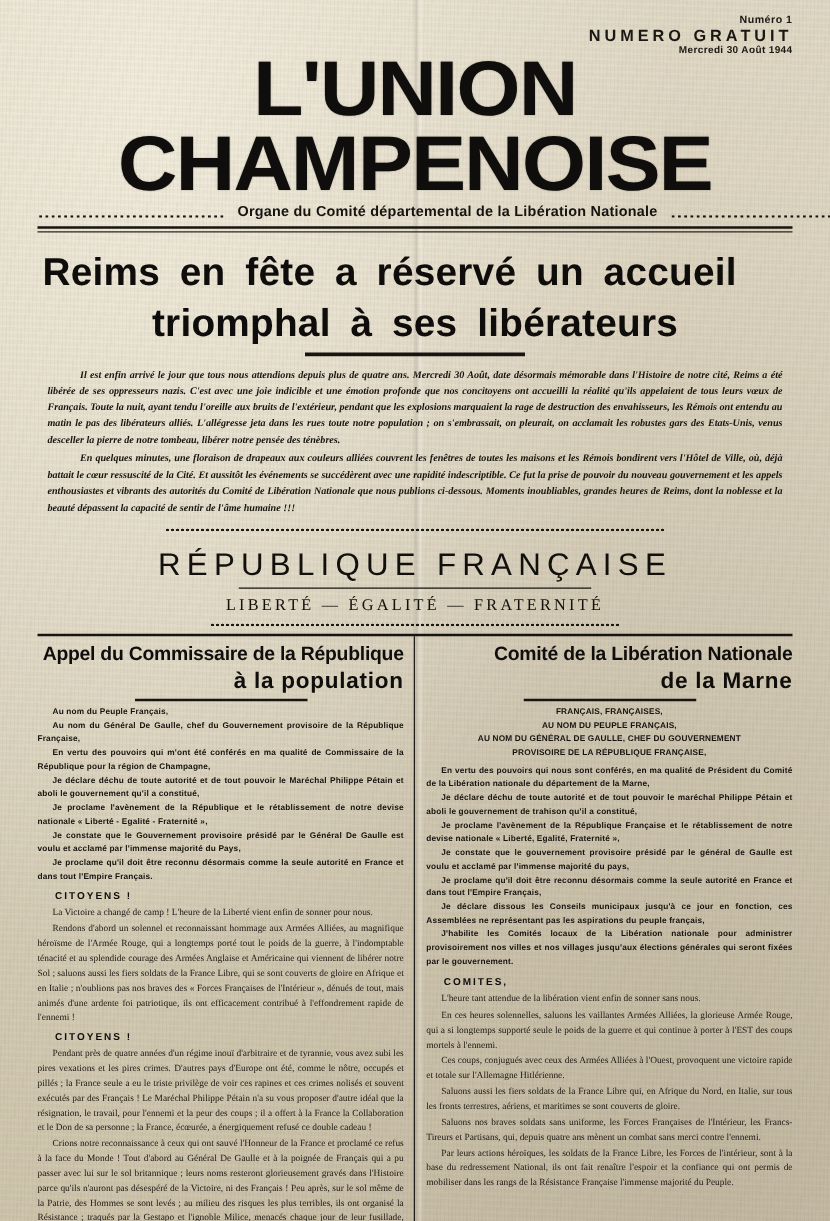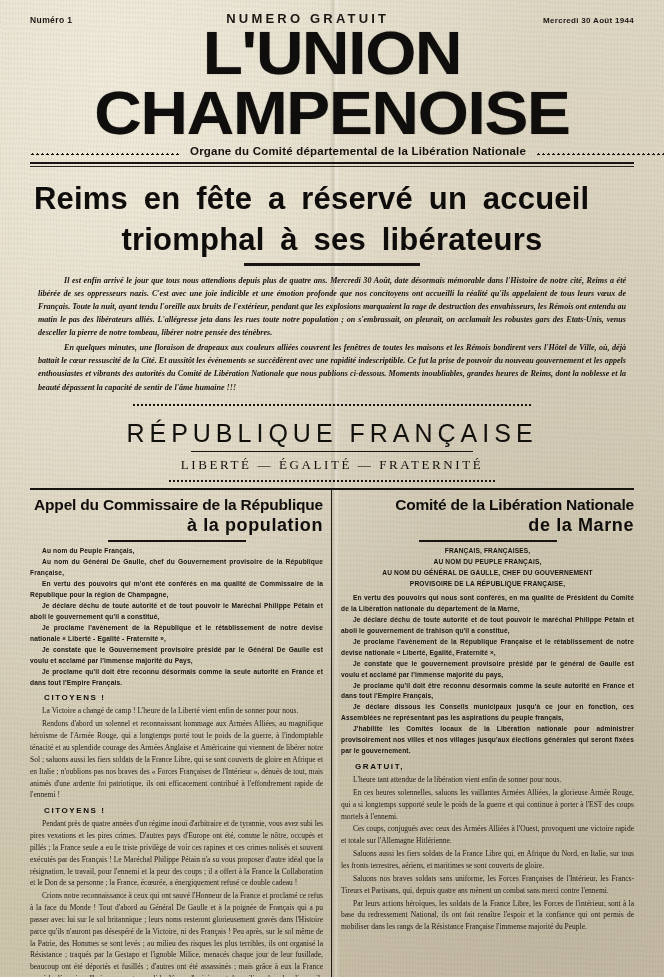--- a/index.html
+++ b/index.html
@@ -31,22 +31,23 @@
   
   #page:after{
     content:"";position:absolute;top:0;bottom:0;left:330px;width:9px;
     background:linear-gradient(90deg,rgba(255,255,255,0),rgba(160,150,130,.30),rgba(255,255,255,.28),rgba(255,255,255,0));
     pointer-events:none;
   }
 
   
   .mast-top{
     position:relative;z-index:2;
-    display:flex;align-items:flex-end;justify-content:space-between;
+    display:flex;align-items:flex-end;
     padding:10px 14px 0 14px;
+    flex-direction:column;
   }
   .mast-top span{font-family:"Liberation Sans",sans-serif;}
   .issue{font-size:8.5px;font-weight:bold;letter-spacing:.4px;color:#1b1814;white-space:nowrap;}
   .freelabel{
     font-size:13px;font-weight:bold;letter-spacing:3.2px;color:#1b1814;
     transform:translateY(1px);
   }
   .issuedate{font-size:8px;font-weight:bold;letter-spacing:.3px;color:#1b1814;white-space:nowrap;}
 
   .title{
@@ -267,23 +268,23 @@
       <div class="blk just" style="margin-top:3px">
         <p>En vertu des pouvoirs qui nous sont conférés, en ma qualité de Président du Comité de la Libération nationale du département de la Marne,</p>
         <p>Je déclare déchu de toute autorité et de tout pouvoir le maréchal Philippe Pétain et aboli le gouvernement de trahison qu'il a constitué,</p>
         <p>Je proclame l'avènement de la République Française et le rétablissement de notre devise nationale « Liberté, Egalité, Fraternité »,</p>
         <p>Je constate que le gouvernement provisoire présidé par le général de Gaulle est voulu et acclamé par l'immense majorité du pays,</p>
         <p>Je proclame qu'il doit être reconnu désormais comme la seule autorité en France et dans tout l'Empire Français,</p>
         <p>Je déclare dissous les Conseils municipaux jusqu'à ce jour en fonction, ces Assemblées ne représentant pas les aspirations du peuple français,</p>
         <p>J'habilite les Comités locaux de la Libération nationale pour administrer provisoirement nos villes et nos villages jusqu'aux élections générales qui seront fixées par le gouvernement.</p>
       </div>
 
-      <div class="cit">GRATUIT,</div>
+      <div class="cit">COMITES,</div>
       <div class="rom">
-        <p>L'heure tant attendue de la libération vient enfin de sonner pour nous.</p>
+        <p>L'heure tant attendue de la libération vient enfin de sonner sans nous.</p>
         <p>En ces heures solennelles, saluons les vaillantes Armées Alliées, la glorieuse Armée Rouge, qui a si longtemps supporté seule le poids de la guerre et qui continue à porter à l'EST des coups mortels à l'ennemi.</p>
         <p>Ces coups, conjugués avec ceux des Armées Alliées à l'Ouest, provoquent une victoire rapide et totale sur l'Allemagne Hitlérienne.</p>
         <p>Saluons aussi les fiers soldats de la France Libre qui, en Afrique du Nord, en Italie, sur tous les fronts terrestres, aériens, et maritimes se sont couverts de gloire.</p>
         <p>Saluons nos braves soldats sans uniforme, les Forces Françaises de l'Intérieur, les Francs-Tireurs et Partisans, qui, depuis quatre ans mènent un combat sans merci contre l'ennemi.</p>
         <p>Par leurs actions héroïques, les soldats de la France Libre, les Forces de l'intérieur, sont à la base du redressement National, ils ont fait renaître l'espoir et la confiance qui ont permis de mobiliser dans les rangs de la Résistance Française l'immense majorité du Peuple.</p>
 
       </div>
 
     </div>
 

